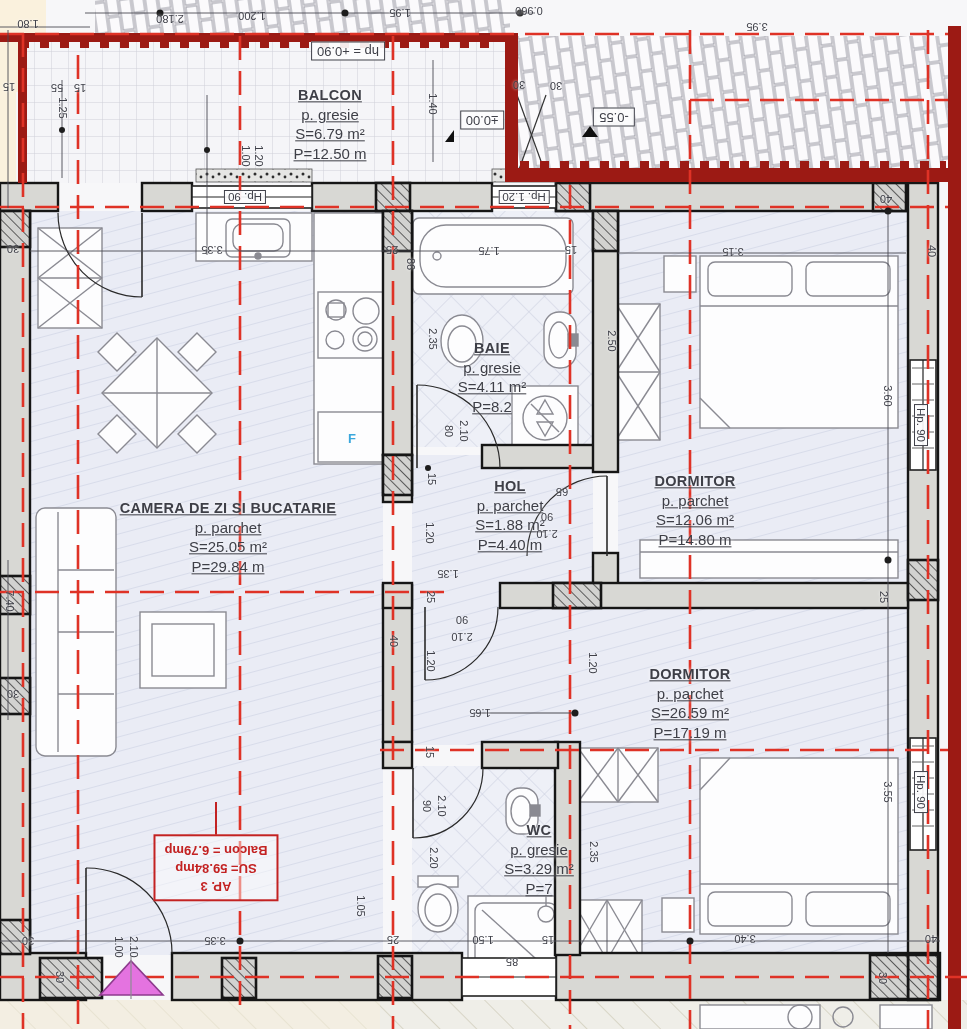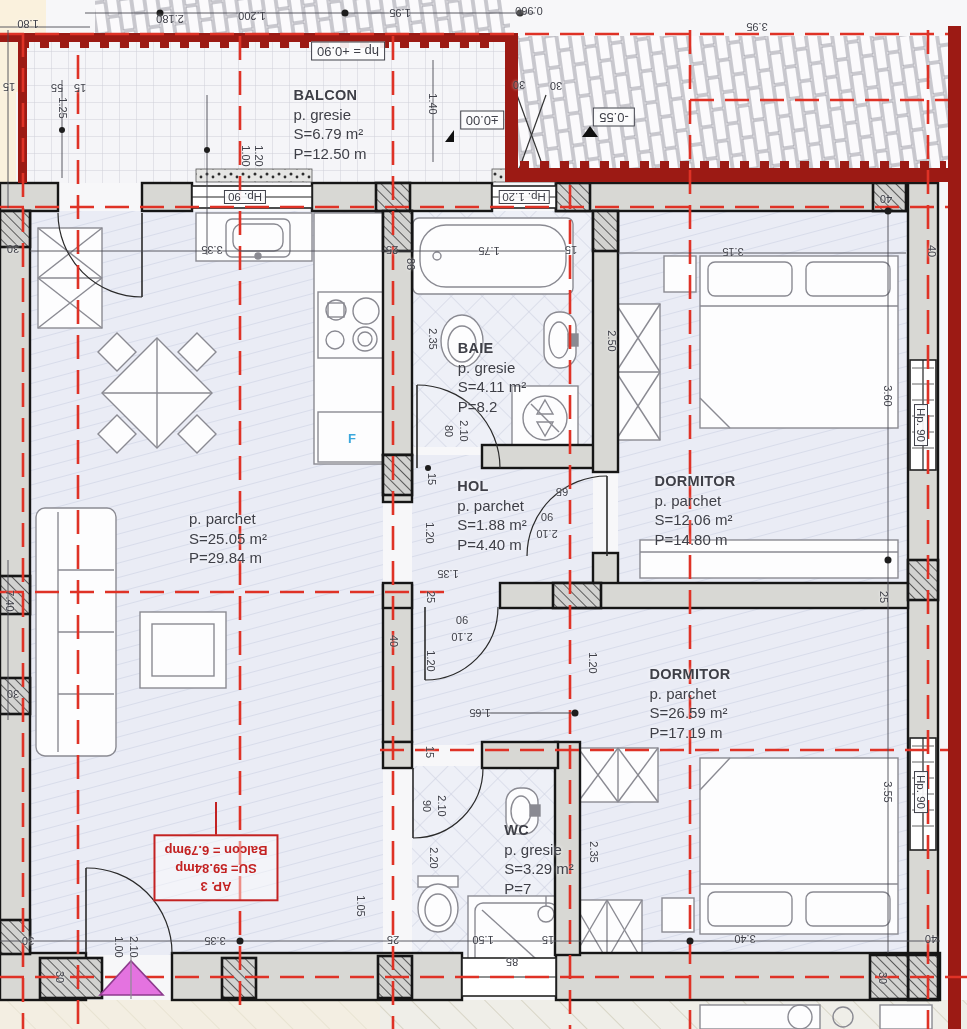--- a/index.html
+++ b/index.html
@@ -1,21 +1,21 @@
 <!DOCTYPE html>
 <html><head>
 <meta charset="utf-8">
 <style>
   html,body{margin:0;padding:0;background:#fff;}
   #plan{position:relative;width:967px;height:1029px;background:#fbfbfc;overflow:hidden;
         font-family:"Liberation Sans","DejaVu Sans",sans-serif;}
   #plan svg{position:absolute;left:0;top:0;}
   #labels-layer{position:absolute;left:0;top:0;width:100%;height:100%;}
-  .room-label{position:absolute;transform:translate(-50%,-50%);text-align:left;color:#3e3f47;
-              white-space:nowrap;line-height:1.3;text-shadow:0 0 4px rgba(255,255,255,.9);}
+  .room-label{position:absolute;transform:translate(-50%,-50%);text-align:center;color:#3e3f47;
+              white-space:nowrap;line-height:1.3;text-shadow:0 0 4px rgba(255,255,255,.9);text-decoration:underline;}
   .room-label .room-name{font-weight:bold;font-size:14.5px;letter-spacing:.3px;}
   .room-label .room-sub{font-size:15px;}
   .dim{position:absolute;font-size:11px;color:#3f4049;white-space:nowrap;
        text-shadow:0 0 3px rgba(255,255,255,.95);}
   .dim.boxed{border:1.3px solid #3f4049;background:rgba(252,252,253,.92);padding:0 3px;
              font-size:11.5px;}
   .dim.level{font-size:13px;padding:1px 5px;}
   #ap-tag{position:absolute;left:216px;top:868px;transform:translate(-50%,-50%) rotate(180deg);
           border:2.2px solid #c32222;color:#c32222;font-weight:bold;font-size:13px;
           line-height:1.4;text-align:center;padding:4px 9px;background:rgba(255,255,255,.45);
@@ -408,31 +408,32 @@
     <div>SU= 59.84mp</div>
     <div>Balcon = 6.79mp</div>
   </div>
 <div class="room-label" style="left: 330px; top: 125px;">
         <div class="room-name">BALCON</div>
         <div class="room-sub">p. gresie</div>
         <div class="room-sub">S=6.79 m²</div>
         <div class="room-sub">P=12.50 m</div>
       </div>
       <div class="room-label" style="left: 228px; top: 538px;">
+        <div class="room-name">CAMERA DE ZI SI BUCATARIE</div>
         <div class="room-sub">p. parchet</div>
         <div class="room-sub">S=25.05 m²</div>
         <div class="room-sub">P=29.84 m</div>
       </div>
       <div class="room-label" style="left: 492px; top: 378px;">
         <div class="room-name">BAIE</div>
         <div class="room-sub">p. gresie</div>
         <div class="room-sub">S=4.11 m²</div>
         <div class="room-sub">P=8.2</div>
       </div>
-      <div class="room-label" style="left: 492px; top: 516px;">
+      <div class="room-label" style="left: 510px; top: 516px;">
         <div class="room-name">HOL</div>
         <div class="room-sub">p. parchet</div>
         <div class="room-sub">S=1.88 m²</div>
         <div class="room-sub">P=4.40 m</div>
       </div>
       <div class="room-label" style="left: 695px; top: 511px;">
         <div class="room-name">DORMITOR</div>
         <div class="room-sub">p. parchet</div>
         <div class="room-sub">S=12.06 m²</div>
         <div class="room-sub">P=14.80 m</div>

